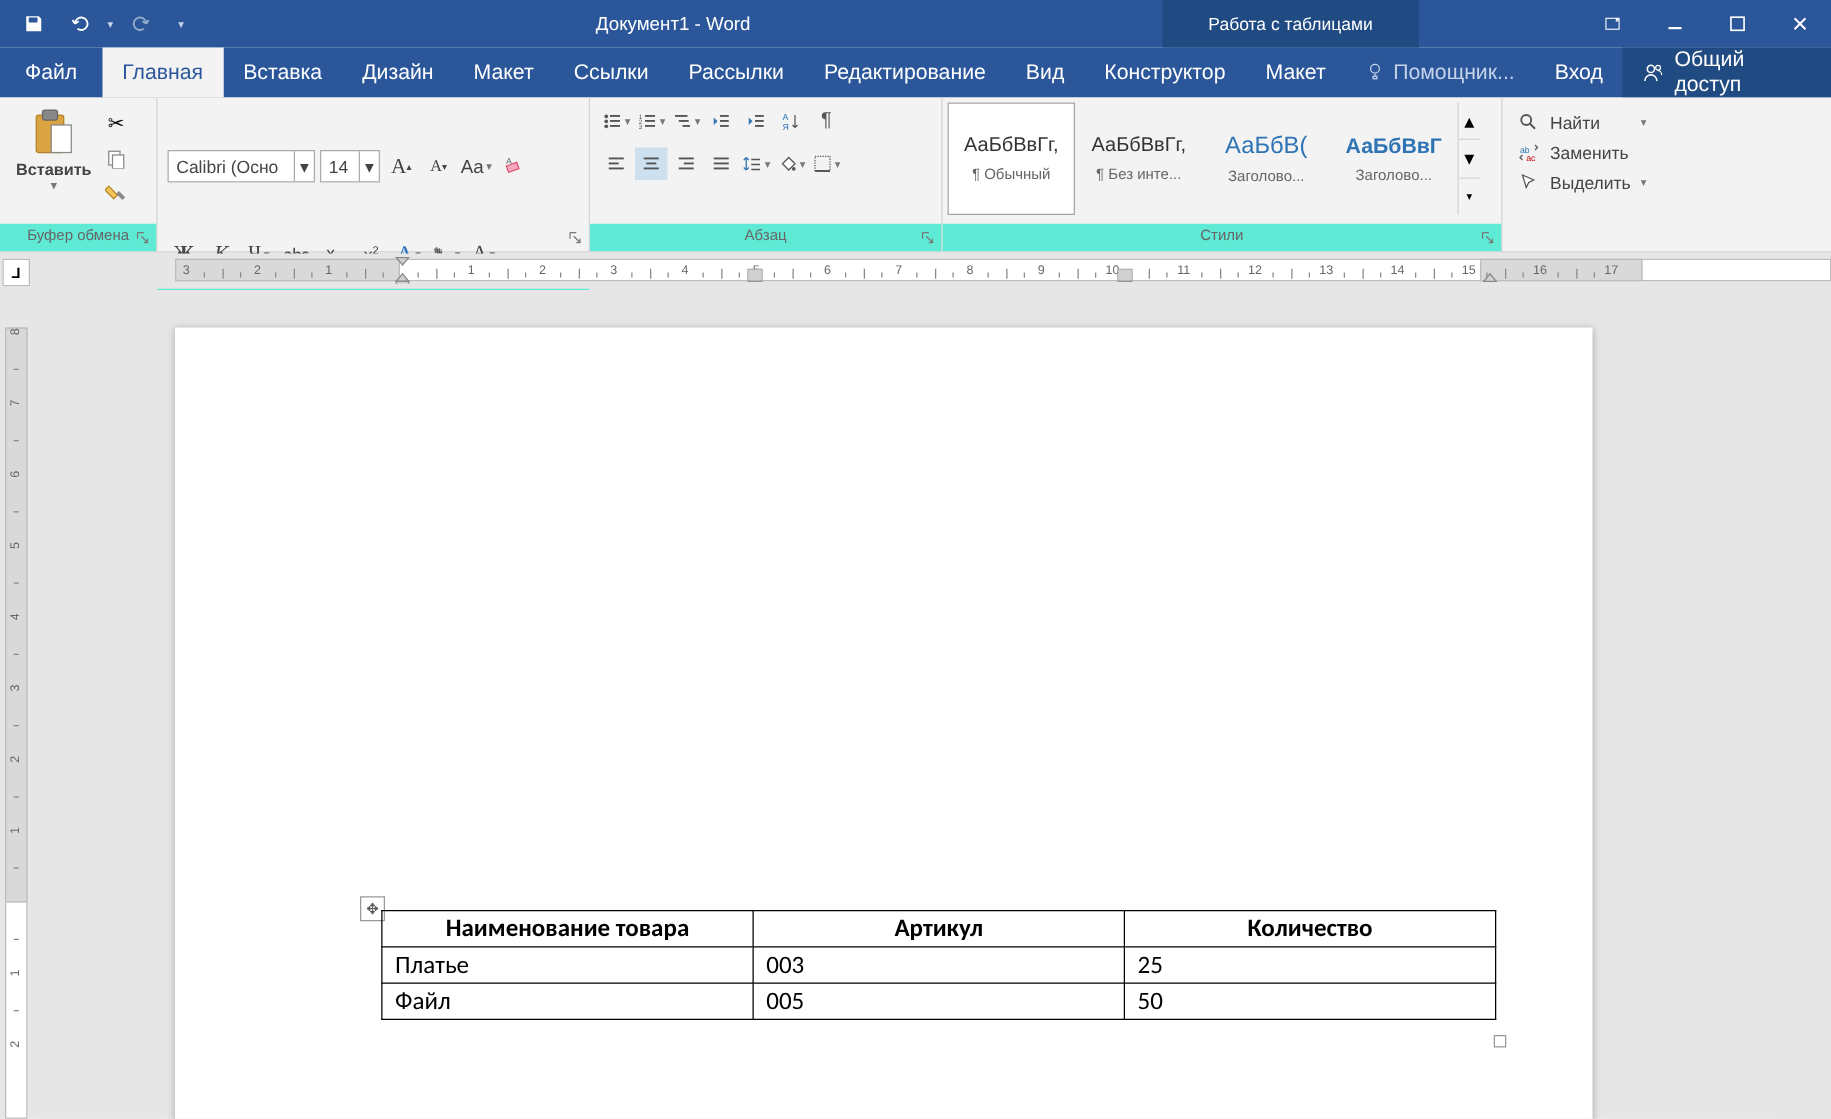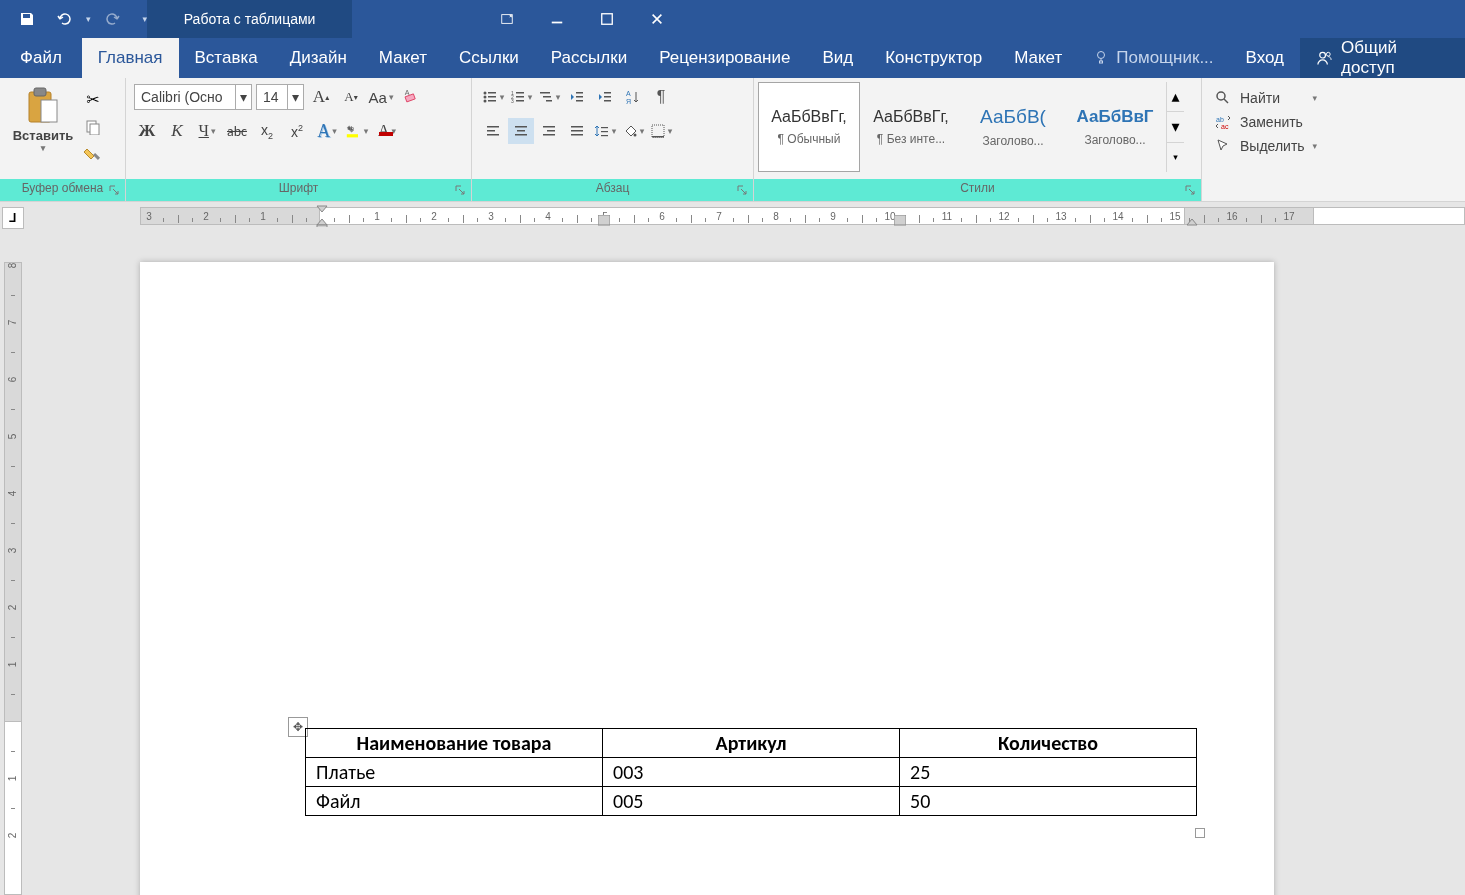--- a/index.html
+++ b/index.html
@@ -38,21 +38,21 @@
 
   
   .big-btn { display:flex; flex-direction:column; align-items:center; justify-content:flex-start; width:70px; cursor:pointer; padding-top:2px;font-weight:bold; }
   .big-btn .icon { width:40px; height:40px; display:flex;align-items:center;justify-content:center; }
   .big-btn .lbl { font-size:13px; color:#444; margin-top:2px; text-align:center; }
   .mini-col { display:flex; flex-direction:column; gap:6px; padding-top:4px; }
   .mini-btn { width:22px; height:22px; cursor:pointer; display:flex;align-items:center;justify-content:center; }
 
   
   .font-rows { display:flex; flex-direction:column; gap:8px; }
-  .font-row { display:flex; align-items:center; gap:4px; }
+  .font-row { display:flex; align-items:center; gap:4px;margin-top:36px; }
   .combo { height:26px; border:1px solid #ababab; background:#fff; display:flex; align-items:center; font-size:14px; color:#444; cursor:text; }
   .combo.font-name { width:118px; padding-left:6px; }
   .combo.font-size { width:48px; padding-left:6px; }
   .combo-arrow { width:16px; margin-left:auto; display:flex;align-items:center;justify-content:center; border-left:1px solid #ababab; height:100%; cursor:pointer; }
   .rb { width:26px; height:26px; display:flex;align-items:center;justify-content:center; cursor:pointer; color:#444; font-size:15px; }
   .rb svg { width:16px;height:16px; }
   .rb.dd::after { content:"▾"; font-size:9px; margin-left:2px; color:#777; }
   .bold-letter { font-weight:bold; font-family:'Times New Roman',serif; font-size:17px;}
   .italic-letter { font-style:italic; font-family:'Times New Roman',serif; font-size:17px;}
   .underline-letter { text-decoration:underline; font-family:'Times New Roman',serif; font-size:16px;}
@@ -131,20 +131,21 @@
         </svg>
     </div>
     <span style="color:#c5d4eb;font-size:9px;cursor:pointer">▾</span>
     <div class="qat-btn" style="opacity:0.5">
       <svg viewBox="0 0 16 16">
           <path fill="none" stroke="#fff" stroke-width="1.5" d="M13 8a5 5 0 1 0-2 4M13 8l2-3m-2 3l-3-2"></path>
         </svg>
     </div>
     <span style="color:#c5d4eb;font-size:9px;cursor:pointer;margin-left:10px">▾</span>
   </div>
+  <div class="title-center">Документ1 - Word</div>
   <div class="contextual-tab-title">Работа с таблицами</div>
   <div class="title-gap"></div>
   <div class="window-controls">
     <div class="win-btn">
       <svg viewBox="0 0 16 16">
           <rect x="2" y="3" width="12" height="10" fill="none" stroke="#fff"></rect>
           <path d="M11 6l2-2" stroke="#fff"></path>
           <path d="M11 4h2v2" fill="none" stroke="#fff"></path>
         </svg>
     </div>
@@ -167,21 +168,21 @@
 </div>
 
 <div class="tabrow">
   <div class="tab first">Файл</div>
   <div class="tab active">Главная</div>
   <div class="tab">Вставка</div>
   <div class="tab">Дизайн</div>
   <div class="tab">Макет</div>
   <div class="tab">Ссылки</div>
   <div class="tab">Рассылки</div>
-  <div class="tab">Рецензирование</div>
+  <div class="tab">Редактирование</div>
   <div class="tab">Вид</div>
   <div class="tab ctx">Конструктор</div>
   <div class="tab ctx">Макет</div>
   <div class="tab helper">
     <svg width="16" height="16" viewBox="0 0 16 16">
         <circle cx="7" cy="5" r="3.5" fill="none" stroke="#c5d4eb"></circle>
         <path d="M7 9v2" stroke="#c5d4eb"></path>
         <rect x="5.5" y="11" width="3" height="2" fill="none" stroke="#c5d4eb"></rect>
       </svg>
     <span>Помощник...</span>

